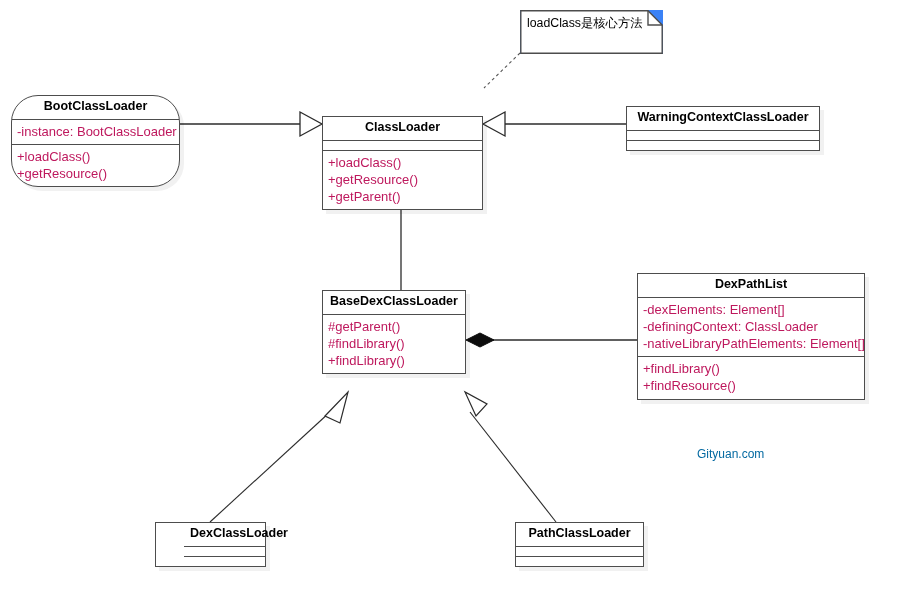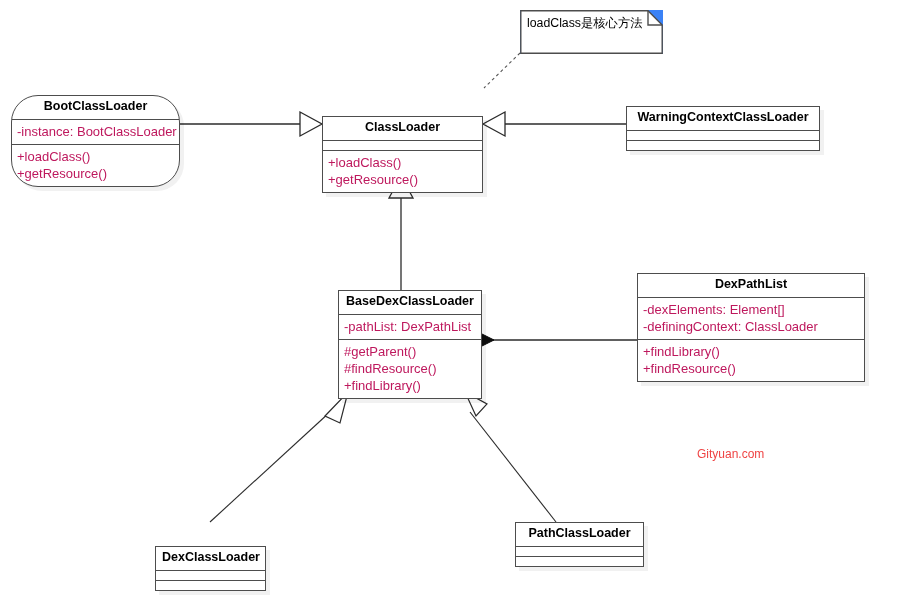--- a/index.html
+++ b/index.html
@@ -78,21 +78,21 @@
     top: 5px;
     font-size: 12.3px;
     color: #000000;
     white-space: nowrap;
   }
 
   
   .watermark {
     position: absolute;
     font-size: 12px;
-    color: #ef4444;
+    color: #0369a1;
     white-space: nowrap;
   }
 </style>
 </head>
 <body>
 
 <div id="canvas">
 
   <svg class="edges" viewBox="0 0 905 606">
 
@@ -149,54 +149,53 @@
       <div class="uml-row">+getResource()</div>
     </div>
   </div>
 
   <div class="uml-class" style="left:322px; top:84px; width:161px;margin-top:32px;">
     <div class="uml-name">ClassLoader</div>
     <div class="uml-compartment empty"></div>
     <div class="uml-compartment">
       <div class="uml-row">+loadClass()</div>
       <div class="uml-row">+getResource()</div>
+      <div class="uml-row">+getParent()</div>
     </div>
   </div>
 
   <div class="uml-class" style="left:626px; top:106px; width:194px;">
     <div class="uml-name">WarningContextClassLoader</div>
     <div class="uml-compartment empty"></div>
     <div class="uml-compartment empty"></div>
   </div>
 
-  <div class="uml-class" style="left:322px; top:290px; width:144px;margin-left:16px;">
+  <div class="uml-class" style="left:322px; top:290px; width:144px;">
     <div class="uml-name">BaseDexClassLoader</div>
     <div class="uml-compartment">
-      <div class="uml-row">-pathList: DexPathList</div>
-    </div>
-    <div class="uml-compartment">
       <div class="uml-row">#getParent()</div>
-      <div class="uml-row">#findResource()</div>
+      <div class="uml-row">#findLibrary()</div>
       <div class="uml-row">+findLibrary()</div>
     </div>
   </div>
 
   <div class="uml-class" style="left:637px; top:273px; width:228px;">
     <div class="uml-name">DexPathList</div>
     <div class="uml-compartment">
       <div class="uml-row">-dexElements: Element[]</div>
       <div class="uml-row">-definingContext: ClassLoader</div>
+      <div class="uml-row">-nativeLibraryPathElements: Element[]</div>
     </div>
     <div class="uml-compartment">
       <div class="uml-row">+findLibrary()</div>
       <div class="uml-row">+findResource()</div>
     </div>
   </div>
 
-  <div class="uml-class" style="left:155px; top:546px; width:111px;">
+  <div class="uml-class" style="left:155px; top:522px; width:111px;padding-left:28px;">
     <div class="uml-name">DexClassLoader</div>
     <div class="uml-compartment empty"></div>
     <div class="uml-compartment empty"></div>
   </div>
 
   <div class="uml-class" style="left:515px; top:522px; width:129px;">
     <div class="uml-name">PathClassLoader</div>
     <div class="uml-compartment empty"></div>
     <div class="uml-compartment empty"></div>
   </div>

